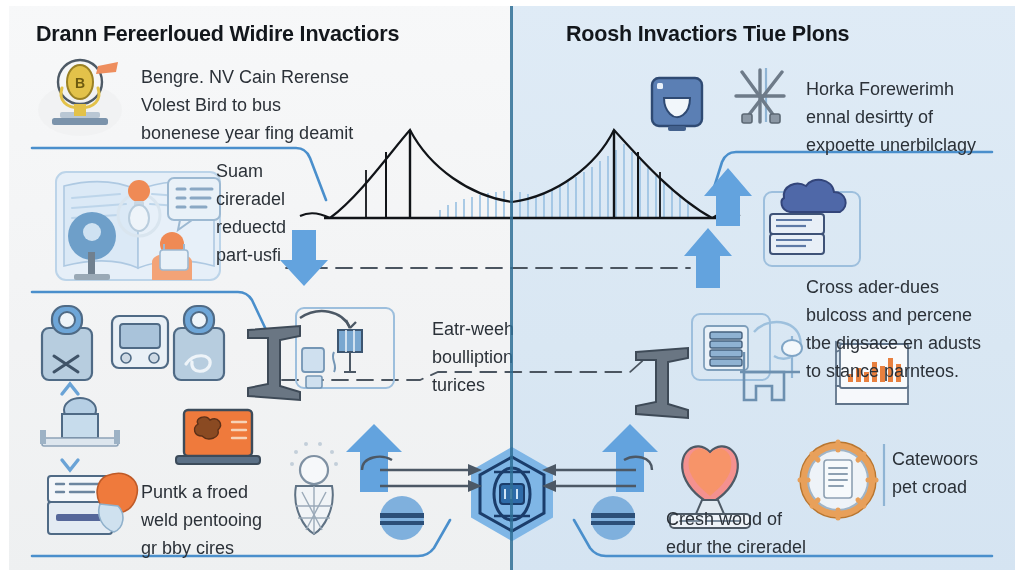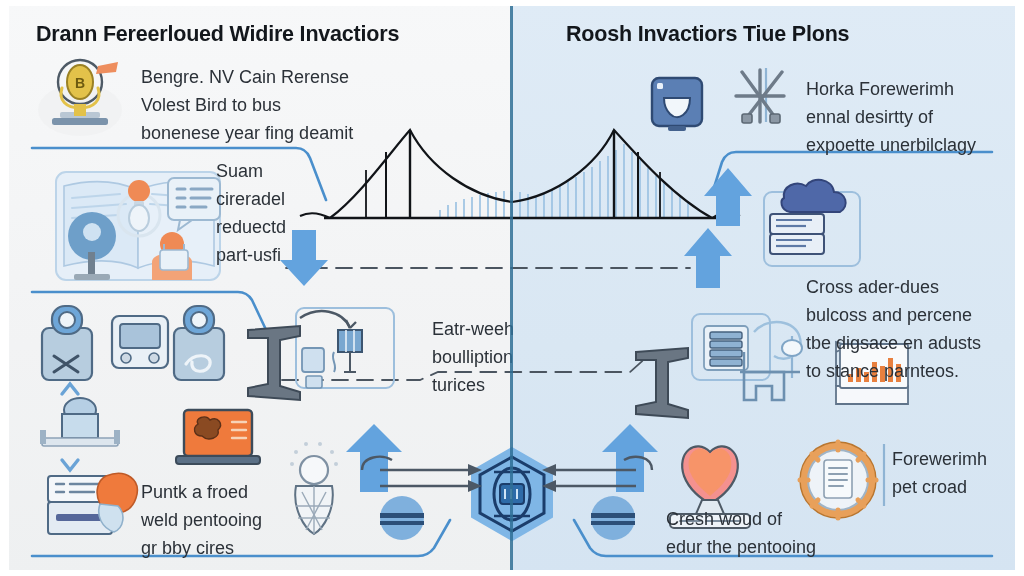--- a/index.html
+++ b/index.html
@@ -471,23 +471,23 @@
   <div class="body-text" style="left:806px;top:76px;width:200px;">Horka Forewerimh
 ennal desirtty of
 expoette unerbilclagy</div>
 
 
   <div class="body-text" style="left:806px;top:274px;width:205px;">Cross ader-dues
 bulcoss and percene
 tbe digsace en adusts
 to stance parnteos.</div>
 
-  <div class="body-text" style="left:892px;top:446px;width:130px;">Forewerimh
+  <div class="body-text" style="left:892px;top:446px;width:130px;">Catewoors
 pet croad</div>
 
   <div class="body-text" style="left:666px;top:506px;width:190px;">Cresh woud of
-edur the pentooing</div>
+edur the cireradel</div>
 
   <div id="edge-left"></div>
   <div id="edge-right"></div>
   <div id="edge-top"></div>
   <div id="edge-bot"></div>
 </div>
 
 </body></html>

